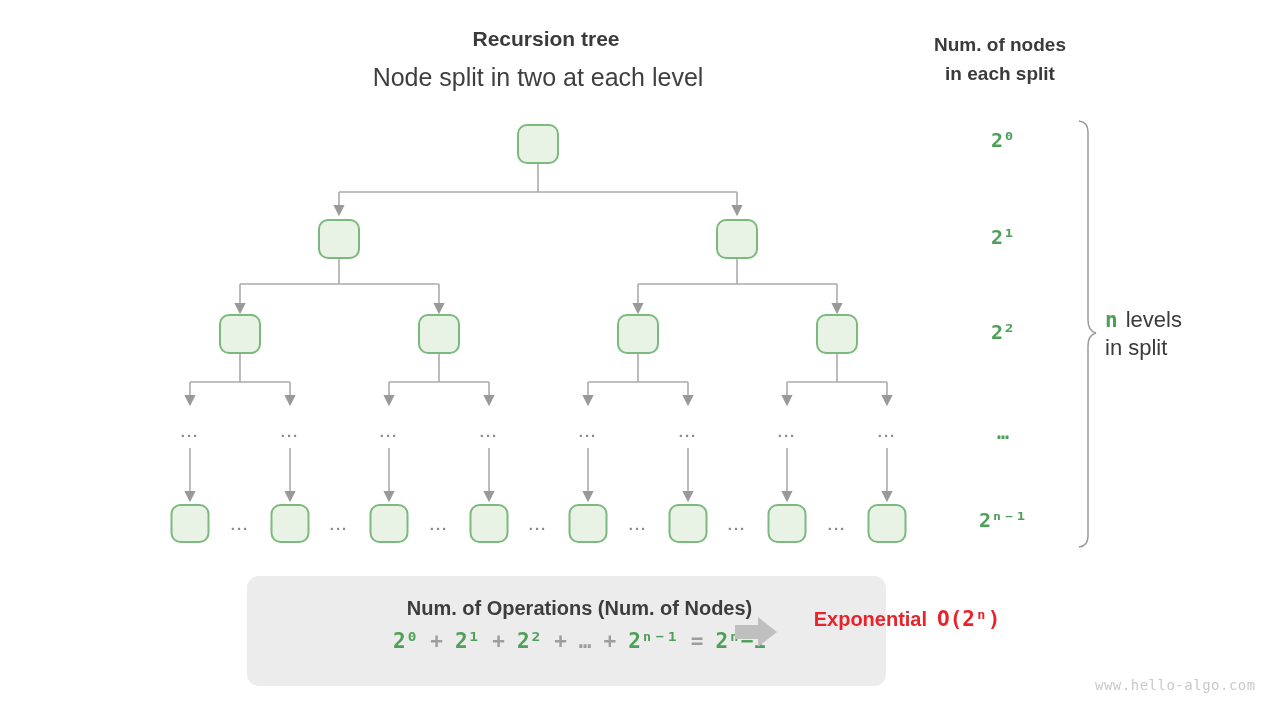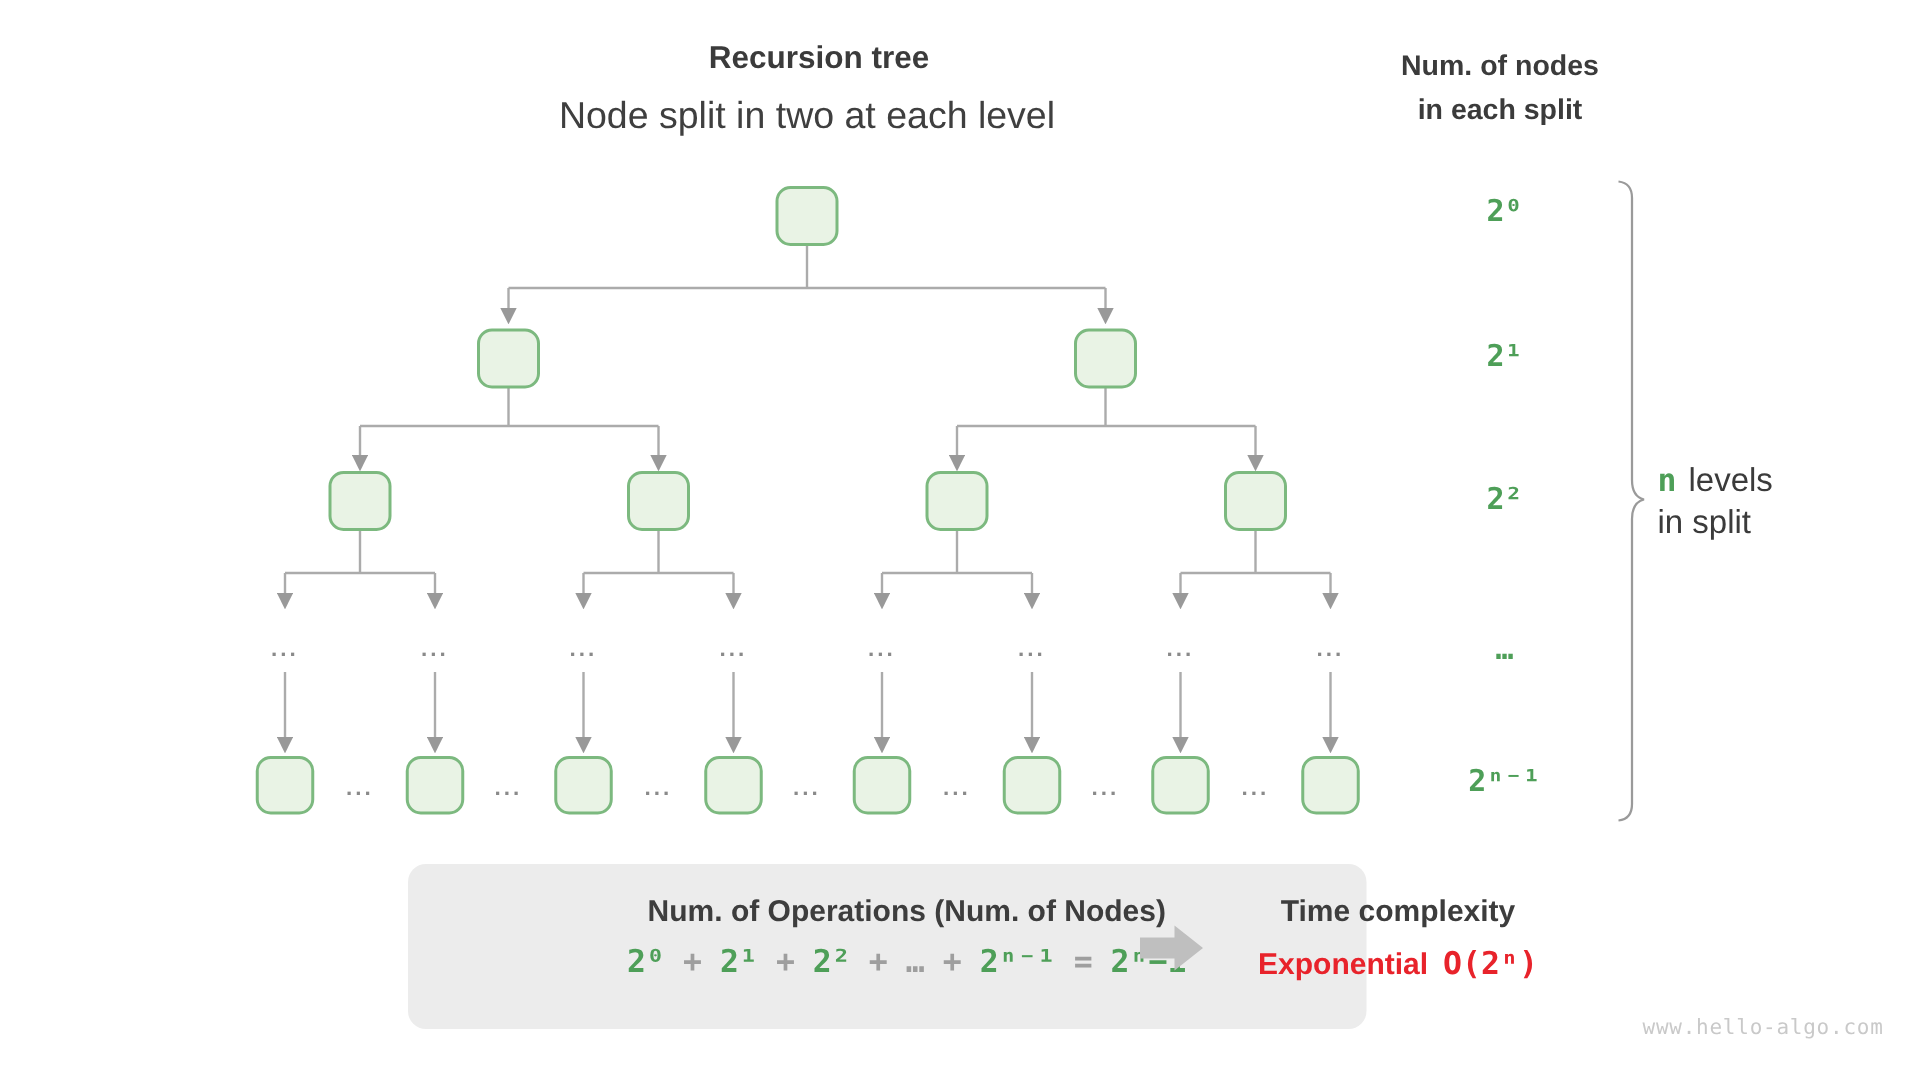--- a/index.html
+++ b/index.html
@@ -11,21 +11,21 @@
   .center{text-align:center;}
   .title-main{left:296px;top:27px;width:500px;font-size:21px;font-weight:bold;color:#3b3b3b;}
   .title-sub{left:288px;top:63px;width:500px;font-size:25px;color:#3f3f3f;}
   .right-title{left:890px;top:30px;width:220px;font-size:19px;font-weight:bold;color:#3b3b3b;
     white-space:pre-line;line-height:29px;}
   .lvl-label{left:948px;width:110px;text-align:center;
     font-family:"DejaVu Sans Mono",monospace;font-weight:bold;font-size:20px;color:#4e9f58;}
   .lvl-0{top:128px;} .lvl-1{top:225px;} .lvl-2{top:320px;} .lvl-3{top:420px;} .lvl-4{top:508px;}
   .n-label{left:1105px;top:306px;width:130px;text-align:left;font-size:22px;color:#3b3b3b;line-height:28px;}
   .n-label .n{font-family:"DejaVu Sans Mono",monospace;font-weight:bold;color:#4e9f58;font-size:21px;margin-right:8px;}
-  .summary-box{left:272px;top:576px;width:639px;height:110px;background:#ececec;border-radius:12px;}
+  .summary-box{left:247px;top:576px;width:639px;height:110px;background:#ececec;border-radius:12px;}
   .ops-block{left:45px;top:21px;width:575px;text-align:center;}
   .ops-title{font-size:20px;font-weight:bold;color:#3d3d3d;}
   .formula{margin-top:9px;font-family:"DejaVu Sans Mono",monospace;font-weight:bold;font-size:21px;}
   .formula .tok{margin:0 6px;}
   .formula .g{color:#4e9f58;}
   .formula .o{color:#9e9e9e;}
   .tc-block{left:540px;top:21px;width:240px;text-align:center;}
   .tc-title{font-size:20px;font-weight:bold;color:#3d3d3d;}
   .tc-value{margin-top:10px;color:#e8232b;font-weight:bold;}
   .tc-name{font-size:20px;margin-right:10px;}
@@ -150,20 +150,19 @@
   <div class="abs ops-block">
     <div class="ops-title">Num. of Operations (Num. of Nodes)</div>
     <div class="formula"><span class="tok g">2⁰</span><span class="tok o">+</span><span class="tok g">2¹</span><span class="tok o">+</span><span class="tok g">2²</span><span class="tok o">+</span><span class="tok o">…</span><span class="tok o">+</span><span class="tok g">2ⁿ⁻¹</span><span class="tok o">=</span><span class="tok g">2ⁿ−1</span></div>
   </div>
 
   <svg class="abs" style="left:488px;top:40px;" width="45" height="34" viewBox="0 0 45 34">
     <polygon points="0,9 23,9 23,1 42,16 23,31 23,23 0,23" fill="#bfbfbf"></polygon>
   </svg>
 
   <div class="abs tc-block">
-    <div class="tc-title">Time complexity</div>
     <div class="tc-value">
       <span class="tc-name">Exponential</span><span class="tc-bigo">O(2ⁿ)</span>
     </div>
   </div>
 </div>
 
 <div class="abs watermark">www.hello-algo.com</div>
 
 </body></html>

